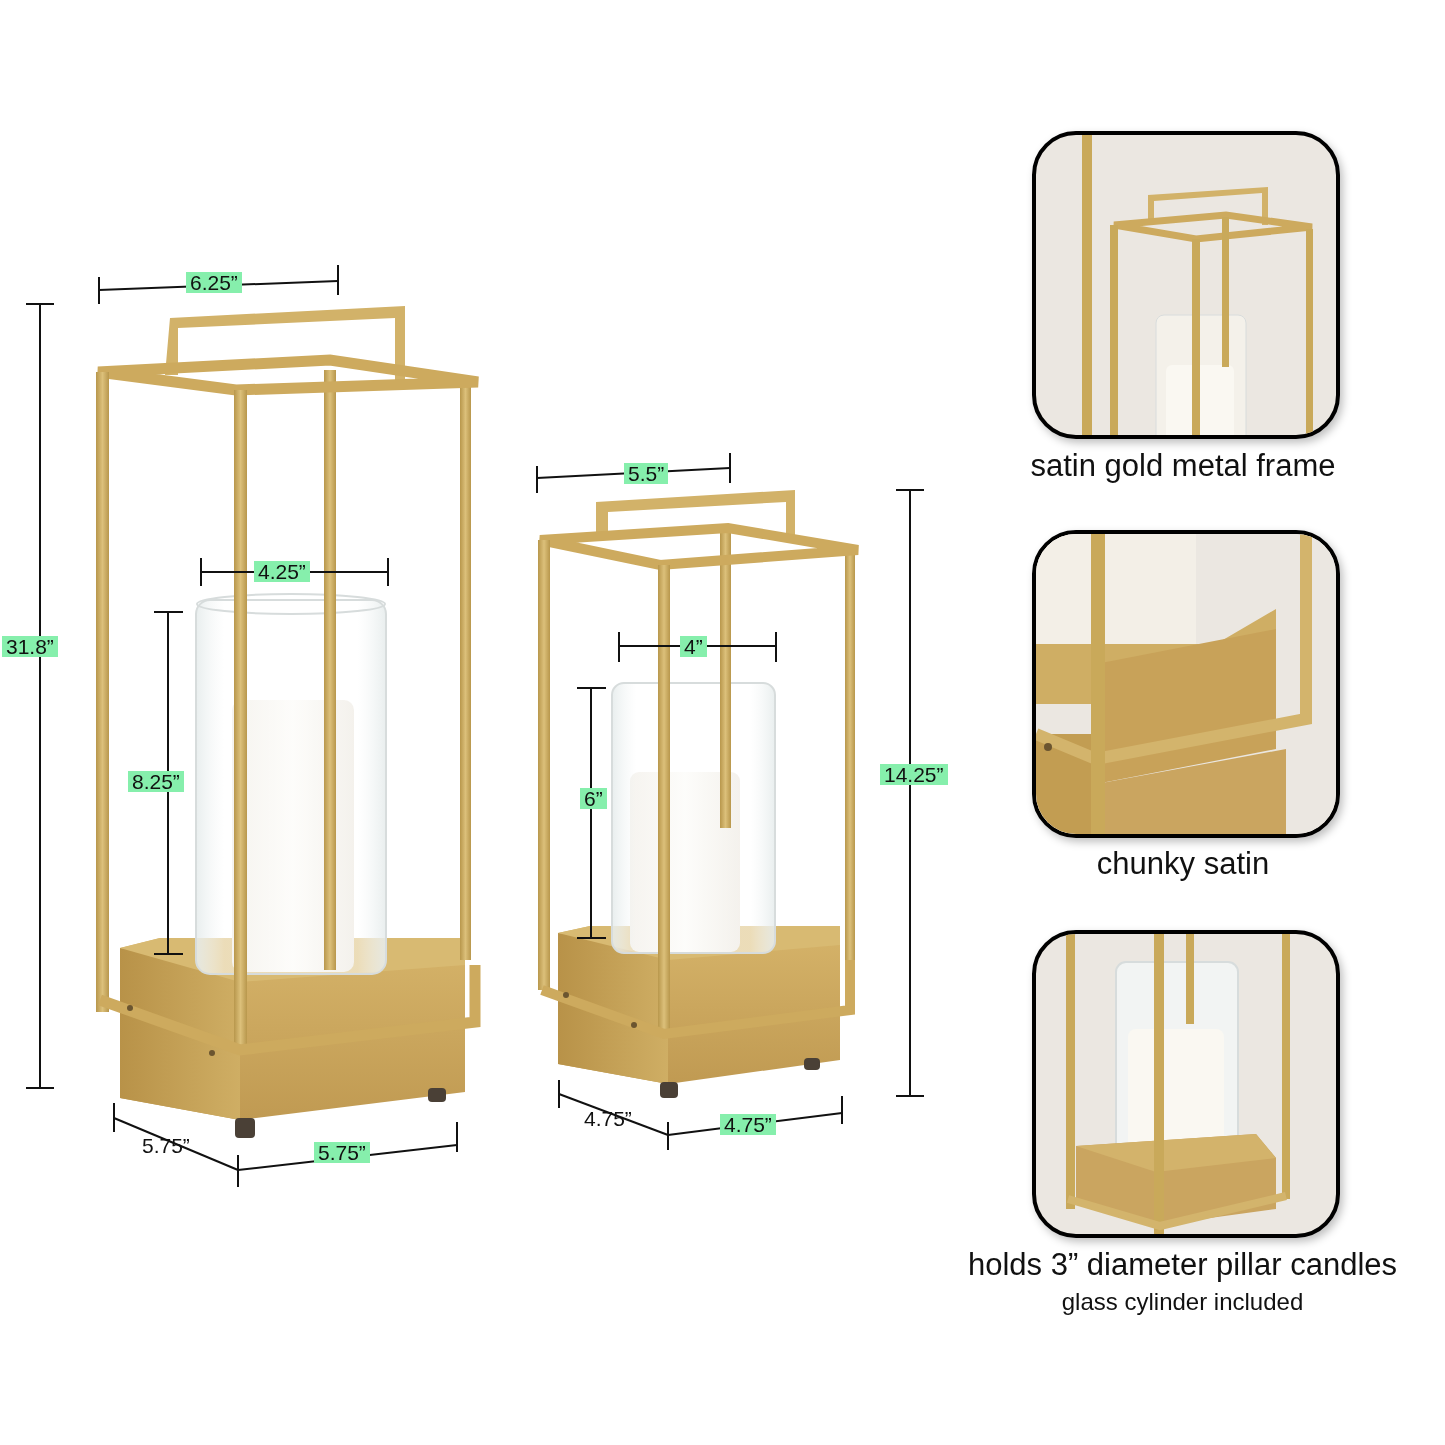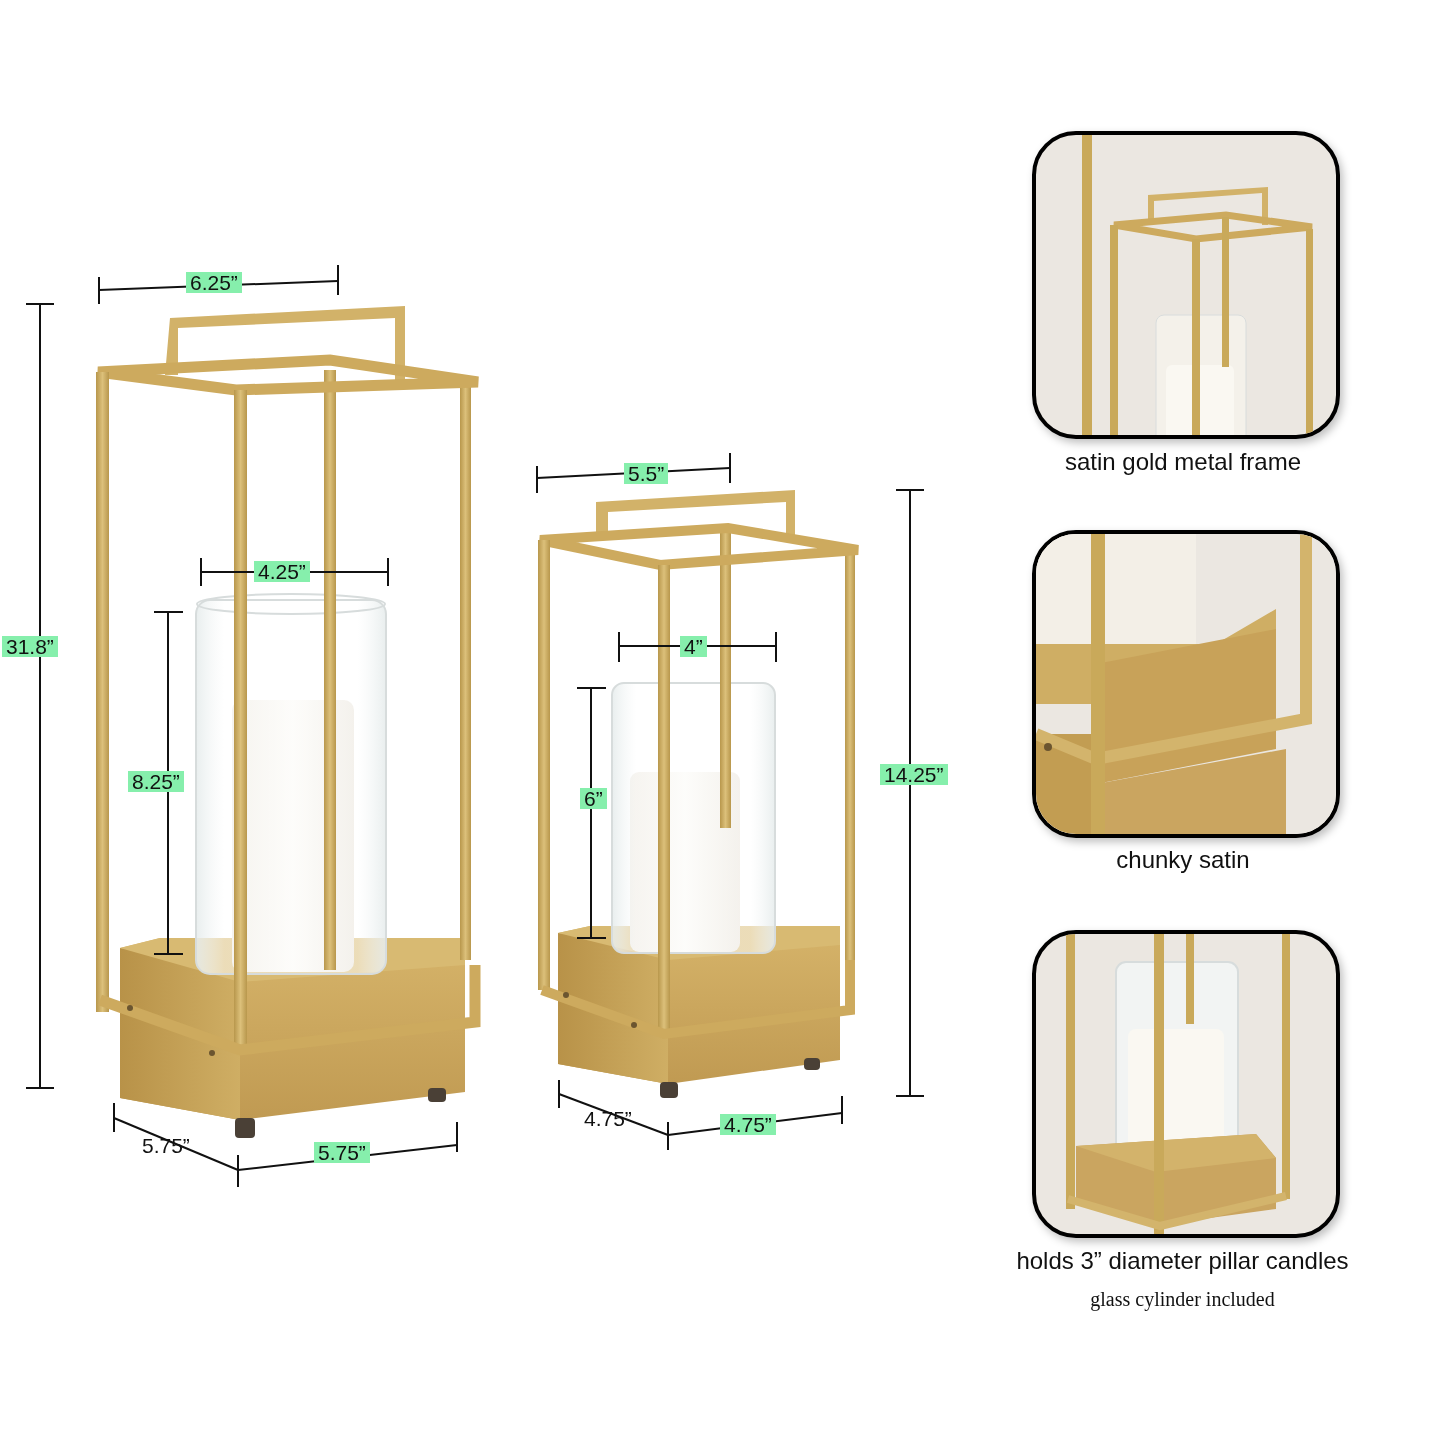--- a/index.html
+++ b/index.html
@@ -2,22 +2,22 @@
 <html><head>
 <meta charset="utf-8">
 <style>
   html, body { margin:0; padding:0; background:#ffffff; }
   body { width:1445px; height:1445px; position:relative; overflow:hidden; font-family:"Liberation Sans", sans-serif; color:#111; }
   .dimtext { position:absolute; font-size:21px; color:#111; background:#86efac; padding:0 4px; line-height:1; white-space:nowrap; }
   .dimtext.nobg { background:transparent; }
   svg.stage { position:absolute; left:0; top:0; }
   .inset { position:absolute; width:300px; height:300px; border:4px solid #000; border-radius:44px; overflow:hidden; background:#ebe7e1; box-shadow:3px 4px 8px rgba(0,0,0,0.25); }
   .caption { position:absolute; text-align:center; color:#111; white-space:nowrap; }
-  .cap-main { font-size:24px; }
-  .cap-sub { font-size:20px;font-family:Liberation Serif, serif; }
+  .cap-main { font-size:31px; }
+  .cap-sub { font-size:24px; }
 </style>
 </head>
 <body>
 
 <svg class="stage" width="1445" height="1445" viewBox="0 0 1445 1445">
   <defs>
     <linearGradient id="goldV" x1="0" x2="1" y1="0" y2="0">
       <stop offset="0" stop-color="#b8974c"></stop>
       <stop offset="0.5" stop-color="#dcc07a"></stop>
       <stop offset="1" stop-color="#b8974c"></stop>

